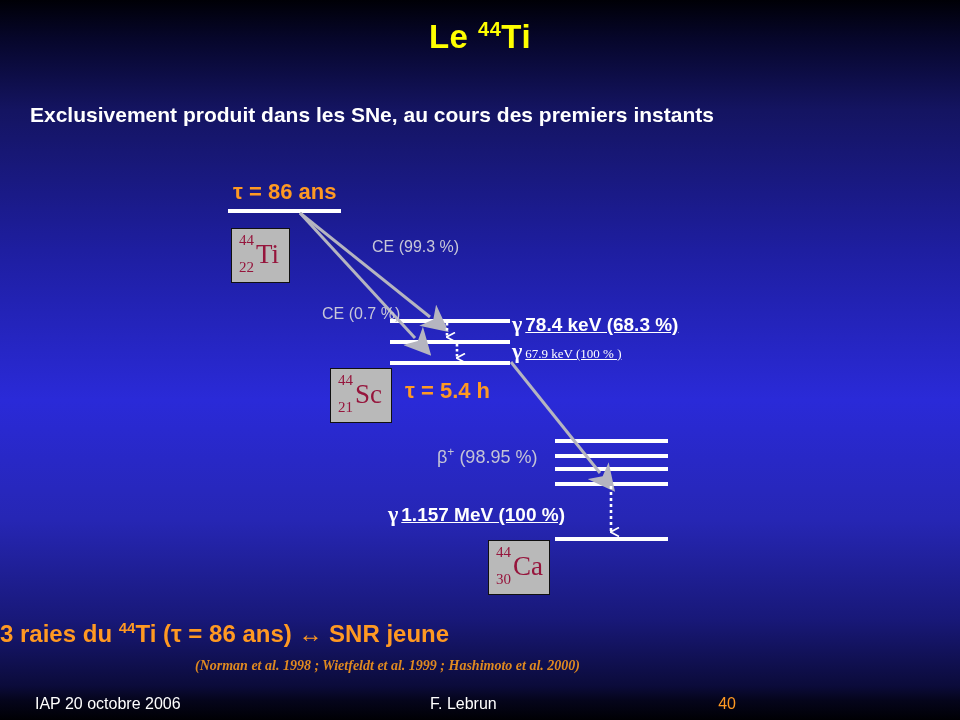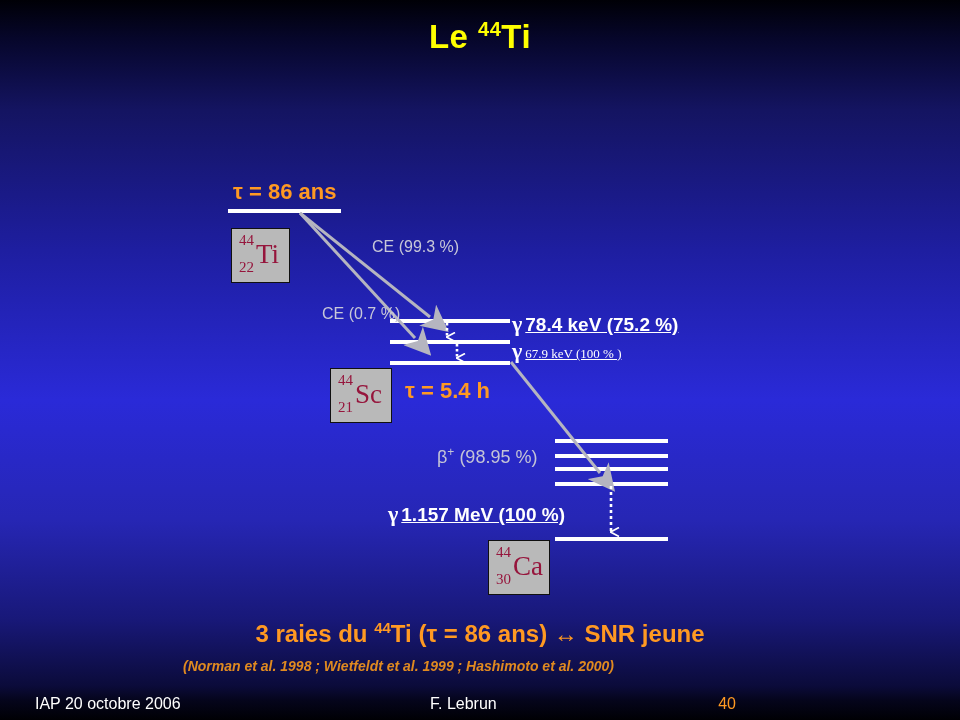--- a/index.html
+++ b/index.html
@@ -144,42 +144,43 @@
     top: 31px;
     line-height: 1;
   }
 
   
   #concl {
     position: absolute;
     top: 620px;
     left: 0;
     width: 960px;
-    text-align: center;
+    text-align: left;
     color: #ff9922;
     font-size: 24px;
     font-weight: bold;
     white-space: nowrap;
   }
   #concl .sup {
     font-size: 15px;
     vertical-align: super;
     line-height: 0;
   }
   #cite {
     position: absolute;
     top: 658px;
-    left: 15px;
+    left: 4px;
     width: 767px;
     text-align: center;
     color: #e08a20;
     font-size: 14px;
     font-style: italic;
     font-weight: bold;
     white-space: nowrap;
+    font-family: Liberation Serif, serif;
   }
 
   
   #footbar {
     position: absolute;
     left: 0;
     top: 690px;
     width: 764px;
     height: 30px;
   }
@@ -193,20 +194,21 @@
   #footbar .fc { left: 430px; color: #ffffff; }
   #footbar .fr { right: 28px; color: #ff9922; }
 </style>
 </head>
 <body>
 
 <div id="slide">
 
   <div id="title"><span>Le </span><span class="sup">44</span><span>Ti</span></div>
 
+  <div id="subtitle">Exclusivement produit dans les SNe, au cours des premiers instants</div>
 
   <svg id="diagram" viewBox="0 0 960 720" xmlns="http://www.w3.org/2000/svg">
     <defs>
       <marker id="arrowGray" markerWidth="9" markerHeight="9" refX="1" refY="4.5" orient="auto" markerUnits="strokeWidth">
         <path d="M0,0 L9,4.5 L0,9 L2.4,4.5 Z" fill="#b5b5c0"></path>
       </marker>
       <marker id="arrowWhiteOpen" markerWidth="10" markerHeight="10" refX="5" refY="8.5" orient="auto" markerUnits="userSpaceOnUse">
         <path d="M0.5,0.5 L5,9 L9.5,0.5" fill="none" stroke="#ffffff" stroke-width="1.7"></path>
       </marker>
     </defs>
@@ -232,21 +234,21 @@
     <line x1="457" y1="344" x2="457" y2="358" stroke="#ffffff" stroke-width="2.6" stroke-dasharray="2.5,2.5" marker-end="url(#arrowWhiteOpen)"></line>
     <line x1="611" y1="486" x2="611" y2="532" stroke="#ffffff" stroke-width="2.6" stroke-dasharray="3,3" marker-end="url(#arrowWhiteOpen)"></line>
   </svg>
 
   <div class="lbl tau" style="left:233px; top:181px;">τ = 86 ans</div>
 
   <div class="lbl ce" style="left:372px; top:239px;">CE (99.3 %)</div>
 
   <div class="lbl ce" style="left:288px; top:306px;margin-left:34px;">CE (0.7 %)</div>
 
-  <div class="lbl gam" style="left:512px; top:313px;"><span class="g">γ</span><span class="u">78.4 keV (75.2 %)</span></div>
+  <div class="lbl gam" style="left:512px; top:313px;"><span class="g">γ</span><span class="u">78.4 keV (68.3 %)</span></div>
 
   <div class="lbl gam serif" style="left:512px; top:340px;"><span class="g">γ</span><span class="u">67.9 keV (100 % )</span></div>
 
   <div class="lbl tau" style="left:405px; top:380px;">τ = 5.4 h</div>
 
   <div class="lbl beta" style="left:437px; top:448px;text-align:center;"><span>β</span><span class="sup">+</span><span> (98.95 %)</span></div>
 
   <div class="lbl gam" style="left:388px; top:503px;"><span class="g">γ</span><span class="u">1.157 MeV (100 %)</span></div>
 
   <div class="nuc" style="left:231px; top:228px; width:57px; height:53px;">

